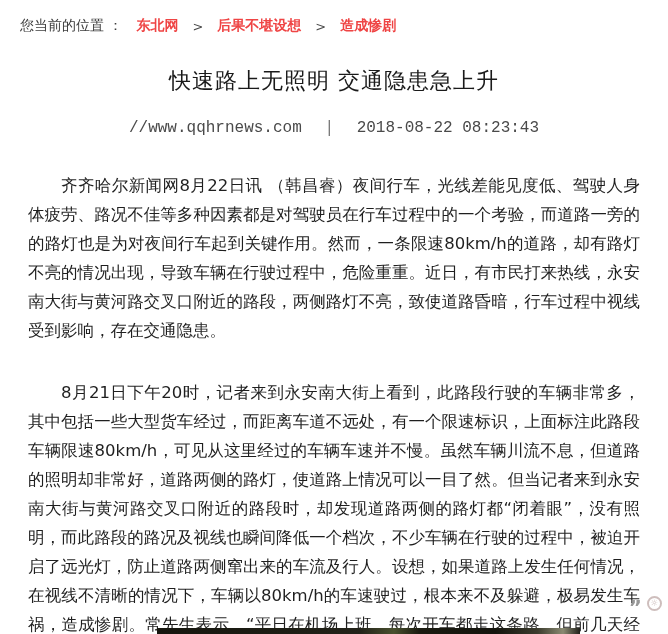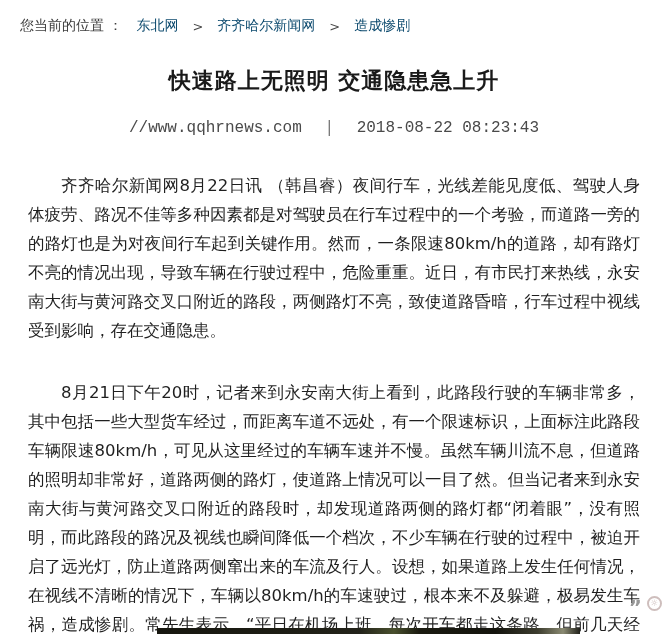--- a/index.html
+++ b/index.html
@@ -13,33 +13,34 @@
   .breadcrumb {
     display: flex;
     align-items: center;
     gap: 14px;
     padding: 17px 4px 0 20px;
     font-size: 14px;
     color: #3c3c3c;
     white-space: nowrap;
   }
   .breadcrumb .crumb-link {
-    color: #0c4a6e;
+    color: #ef4444;
     text-decoration: none;
     cursor: pointer;
+    font-weight: bold;
   }
   .breadcrumb .sep {
     color: #4a4a4a;
     font-size: 13px;
   }
   .article-title {
     margin-top: 31px;
     text-align: center;
     font-size: 22px;
-    font-weight: bold;
+    font-weight: normal;
     color: #1a1a1a;
     letter-spacing: 1px;
   }
   .article-meta {
     margin-top: 21px;
     text-align: center;
     font-size: 16px;
     color: #4a4a4a;
     font-family: "Liberation Mono", "DejaVu Sans Mono", monospace;
   }
@@ -104,21 +105,21 @@
       #3c3c2e 90%, #8a8a72 96%, #20201a 100%);
   }
 </style>
 </head>
 <body>
 
 <div class="breadcrumb">
   <span>您当前的位置 ：</span>
   <a class="crumb-link">东北网</a>
   <span class="sep">&gt;</span>
-  <a class="crumb-link">齐齐哈尔新闻网</a>
+  <a class="crumb-link">后果不堪设想</a>
   <span class="sep">&gt;</span>
   <a class="crumb-link">造成惨剧</a>
 </div>
 
 <h1 class="article-title">快速路上无照明  交通隐患急上升</h1>
 
 <div class="article-meta">
   <span>//www.qqhrnews.com</span>
   <span class="meta-divider">｜</span>
   <span>2018-08-22 08:23:43</span>

